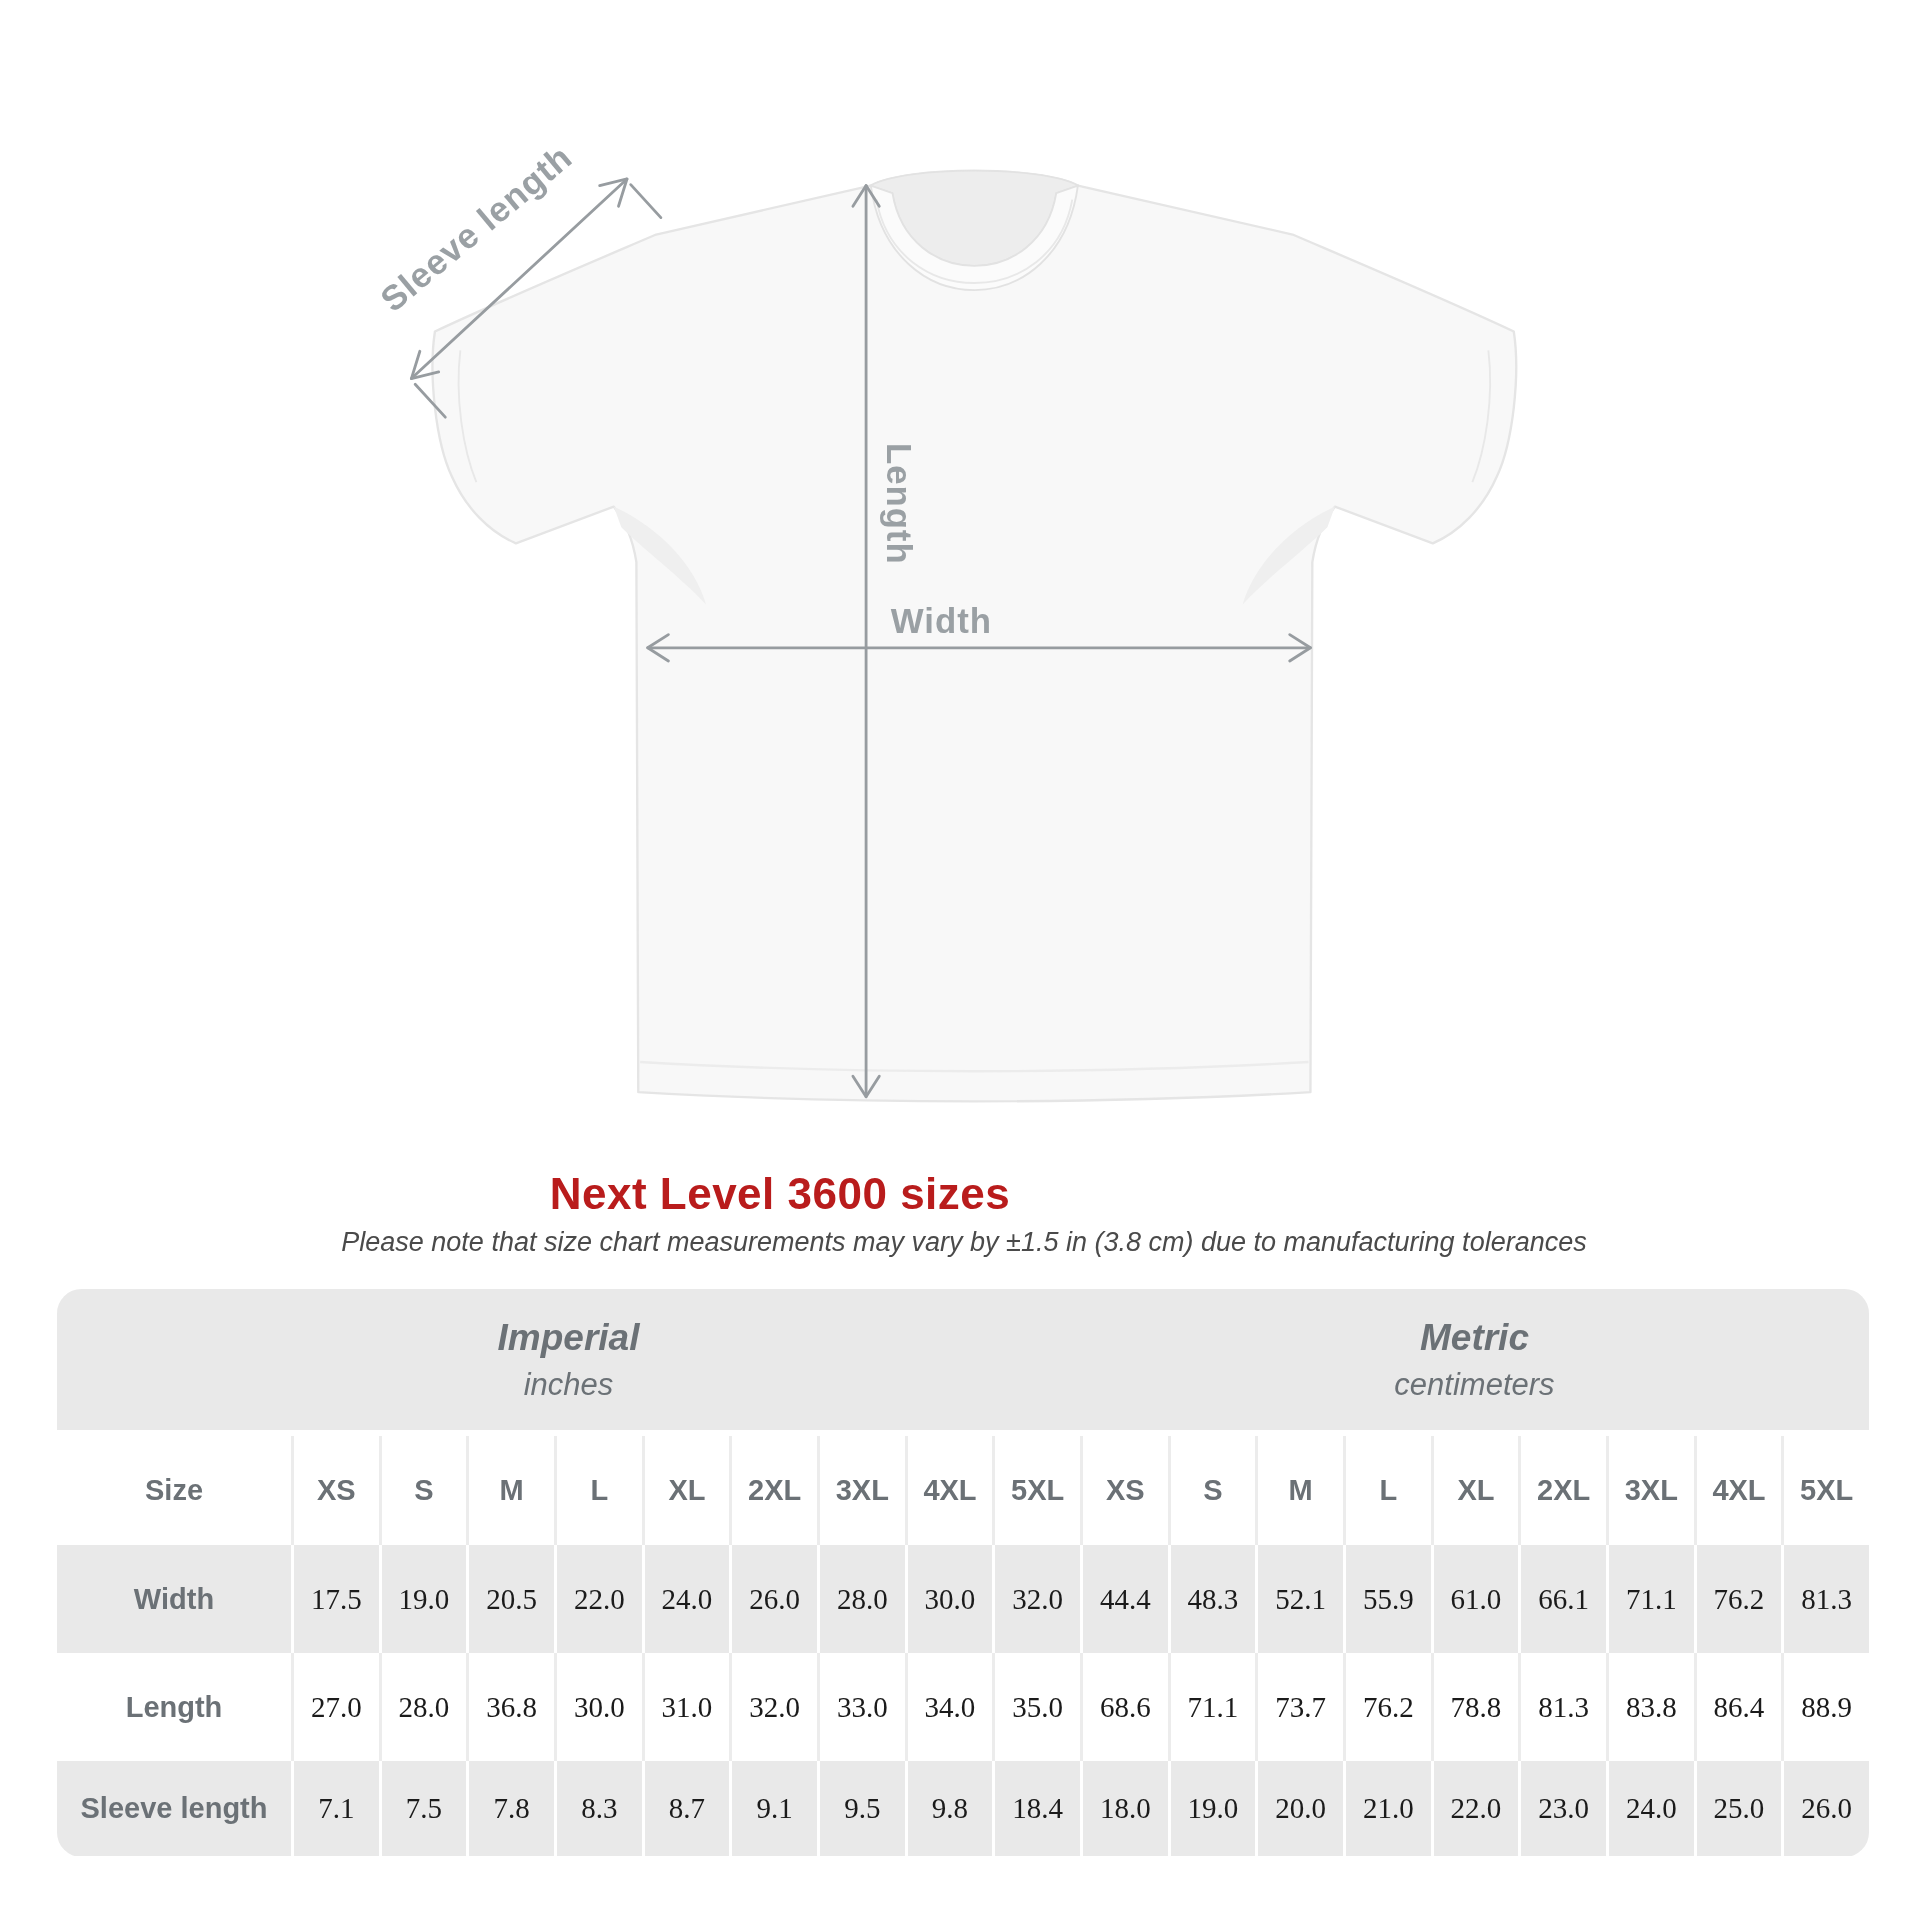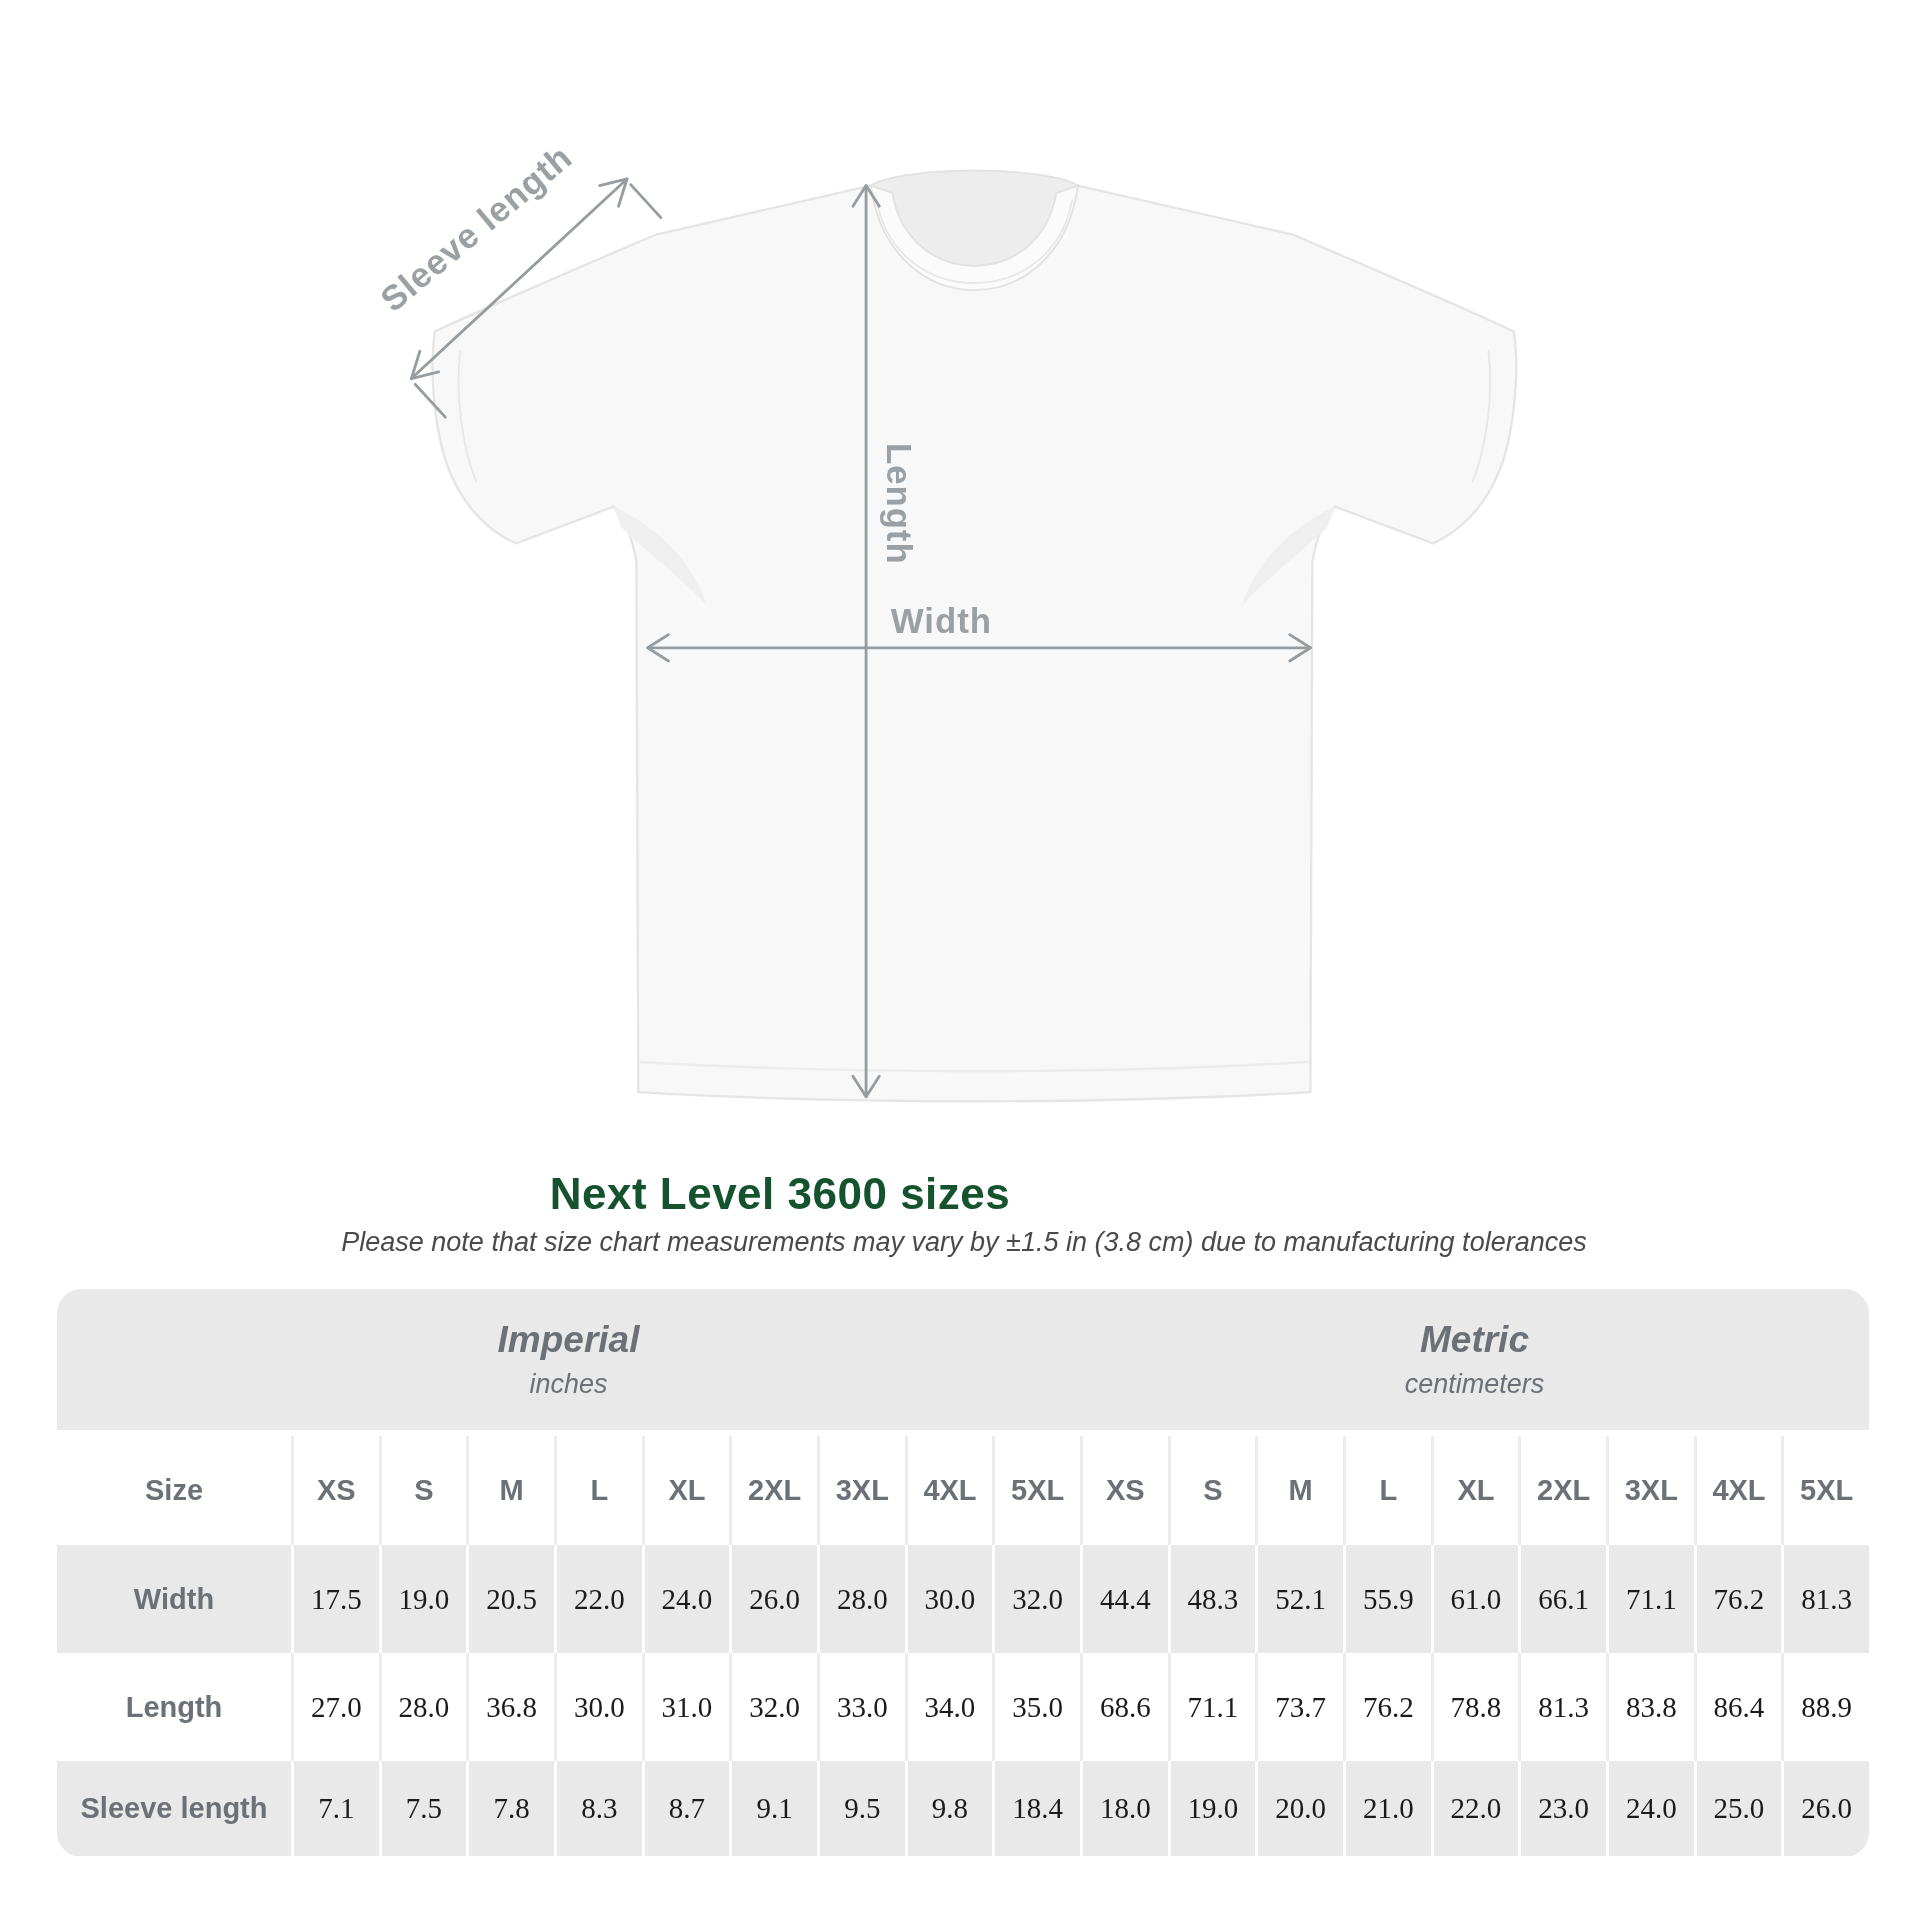--- a/index.html
+++ b/index.html
@@ -7,42 +7,42 @@
     position:relative;width:1928px;height:1928px;background:#ffffff;
     font-family:"Liberation Sans",sans-serif;overflow:hidden;
   }
   
   .figure{position:absolute;left:0;top:0;}
   .annot{font-family:"Liberation Sans",sans-serif;font-weight:bold;font-size:37px;fill:#9aa0a4;letter-spacing:1px;}
   .dim{stroke:#979ca0;stroke-width:3;fill:none;stroke-linecap:round;stroke-linejoin:round;}
   
   .title{
     position:absolute;top:1169px;left:0;width:1560px;text-align:center;
-    font-size:44px;font-weight:bold;color:#14532d;letter-spacing:0.5px;
+    font-size:44px;font-weight:bold;color:#b91c1c;letter-spacing:0.5px;
   }
   .note{
     position:absolute;top:1227px;left:0;width:1928px;text-align:center;
     font-size:27px;font-style:italic;color:#4a4a4a;
   }
   
   .size-table{
     position:absolute;left:57px;top:1289px;width:1812px;height:568px;
     display:grid;
     grid-template-columns:234px repeat(18,1fr);
     grid-template-rows:147px 109px 108px 108px 95px;
     border-radius:24.5px;overflow:hidden;background:#ffffff;
   }
   .band{
     background:#e9e9e9;border-bottom:6.6px solid #ffffff;
     display:flex;flex-direction:column;align-items:center;justify-content:center;gap:8px;
   }
   .band-imperial{grid-column:1 / span 10;}
   .band-metric{grid-column:11 / span 9;}
   .band-name{font-style:italic;font-weight:bold;font-size:37px;color:#6b7176;}
-  .band-unit{font-style:italic;font-size:27px;color:#6b7176;}
+  .band-unit{font-style:italic;font-size:31px;color:#6b7176;}
   .cell{display:flex;align-items:center;justify-content:center;white-space:nowrap;}
   .head{font-weight:bold;font-size:29px;color:#6b7176;}
   .val{font-size:29px;color:#1b1b1b;font-family:Liberation Serif, serif;}
   .bg-gray{background:#e9e9e9;}
   .bg-white{background:#ffffff;}
   .sep-white{border-left:3.8px solid #ececec;}
   .sep-gray{border-left:3.8px solid #ffffff;}
 </style>
 </head>
 <body>

